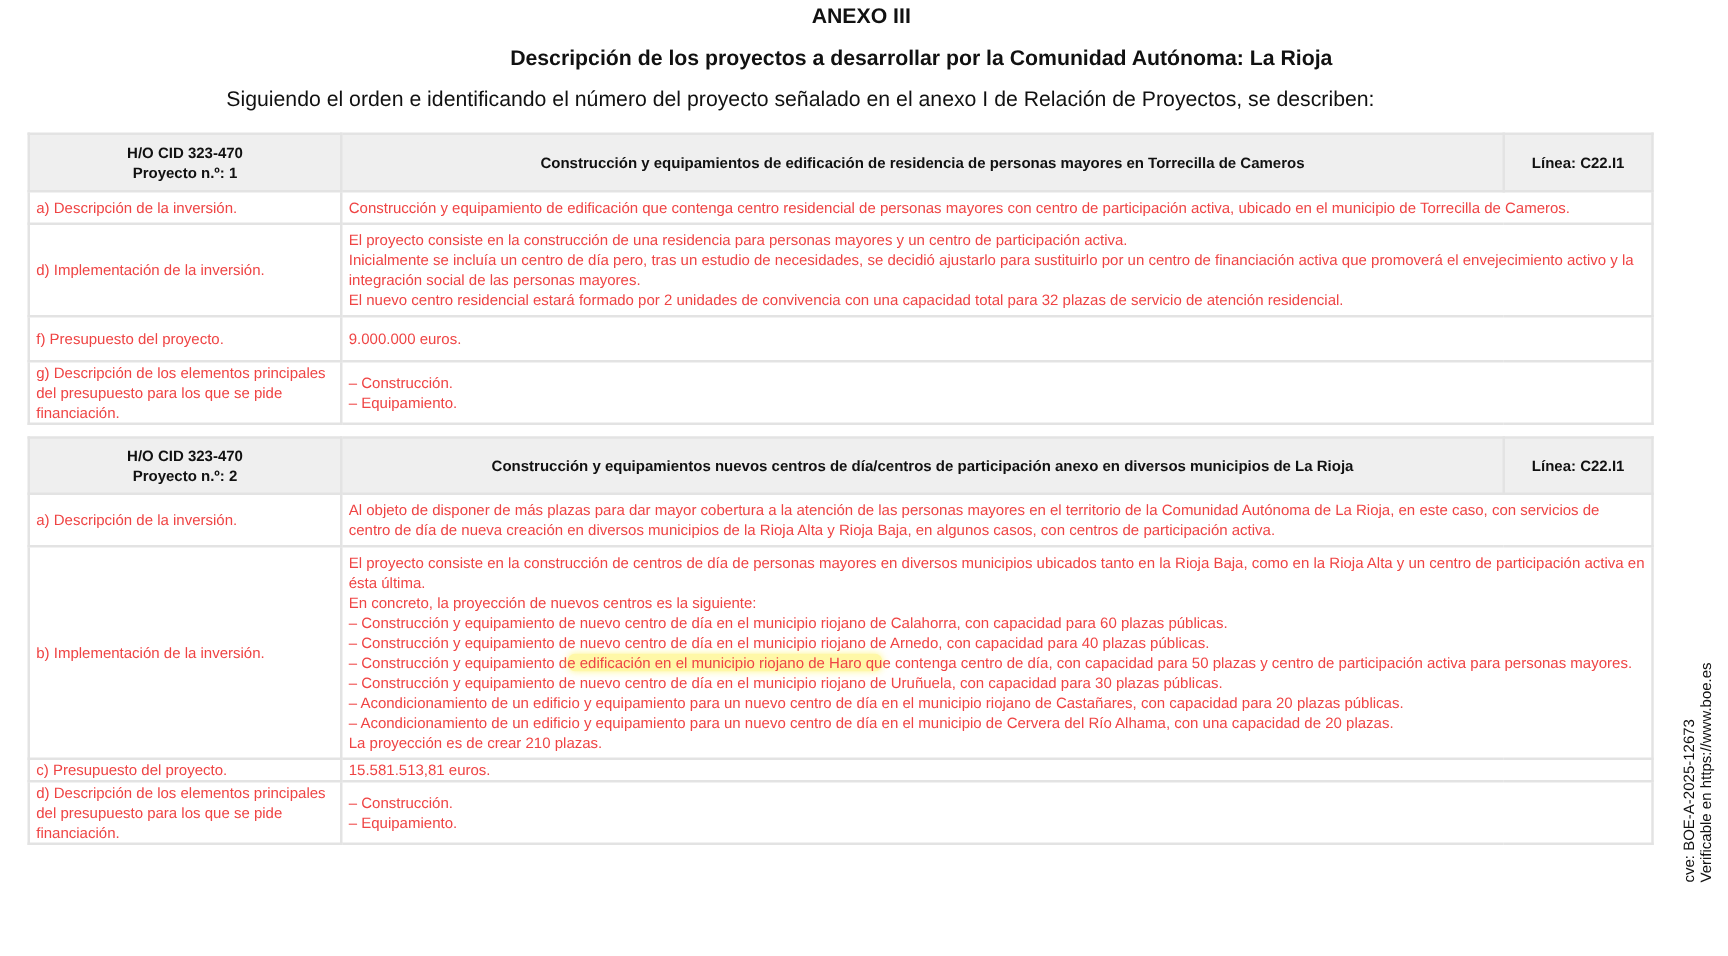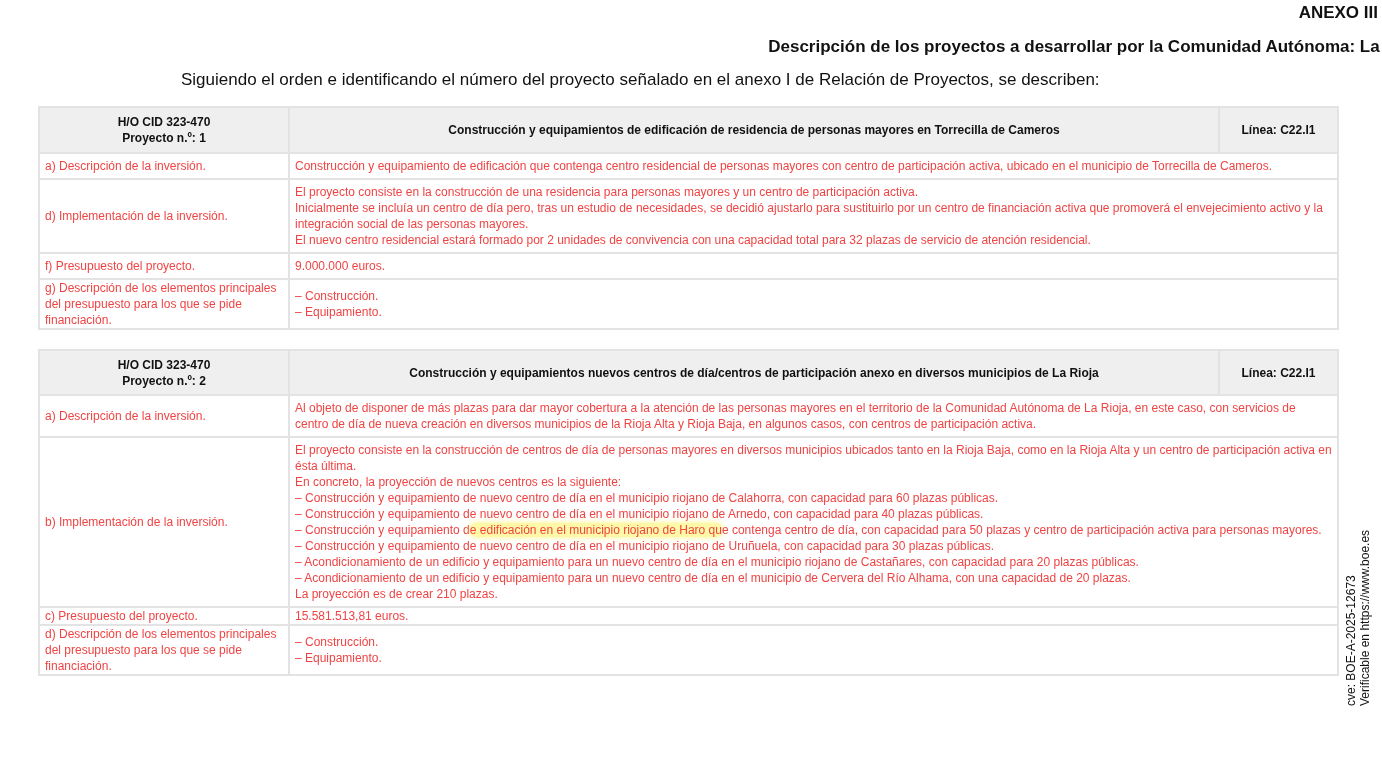--- a/index.html
+++ b/index.html
@@ -1,30 +1,30 @@
 <!DOCTYPE html>
 <html><head>
 <meta charset="utf-8">
 <style>
   html, body { margin: 0; padding: 0; background: #ffffff; }
   body {
     width: 1382px; height: 765px; position: relative; overflow: hidden;
     font-family: "Liberation Sans", sans-serif; color: #111;
   }
   .title {
-    position: absolute; left: 0; width: 1378px; text-align: right;
+    position: absolute; left: 0; width: 1378px; text-align: center;
     font-weight: bold; font-size: 17px;
   }
   .t1 { top: 3px; }
   .t2 { top: 37px; padding-left: 48px; }
   .intro {
     position: absolute; top: 70px; left: 181px; font-size: 17px; white-space: nowrap; text-align: right;
   }
   table.proj {
-    position: absolute; left: 38px; width: 1301px;
+    position: absolute; left: 22px; width: 1301px;
     border-collapse: collapse; font-size: 12px; line-height: 16px;
     table-layout: fixed; font-family: "Liberation Sans", sans-serif;
   }
   table.proj td, table.proj th {
     border: 2px solid #e3e3e3; vertical-align: middle; padding: 0 5px;
   }
   table.proj .hdr th {
     background: #efefef; font-weight: bold; text-align: center; color: #111;
   }
   table.proj td { color: #ef4444; }
@@ -67,21 +67,21 @@
     </td>
   </tr>
   <tr style="height:74px;">
     <td>d) Implementación de la inversión.</td>
     <td colspan="2">
       <span class="line">El proyecto consiste en la construcción de una residencia para personas mayores y un centro de participación activa.</span>
       <span class="line">Inicialmente se incluía un centro de día pero, tras un estudio de necesidades, se decidió ajustarlo para sustituirlo por un centro de financiación activa que promoverá el envejecimiento activo y la integración social de las personas mayores.</span>
       <span class="line">El nuevo centro residencial estará formado por 2 unidades de convivencia con una capacidad total para 32 plazas de servicio de atención residencial.</span>
     </td>
   </tr>
-  <tr style="height:26px;">
+  <tr style="height:36px;">
     <td>f) Presupuesto del proyecto.</td>
     <td colspan="2">9.000.000 euros.</td>
   </tr>
   <tr style="height:42px;margin-left:40px;">
     <td>g) Descripción de los elementos principales del presupuesto para los que se pide financiación.</td>
     <td colspan="2">
       <span class="line">–  Construcción.</span>
       <span class="line">–  Equipamiento.</span>
     </td>
   </tr>

